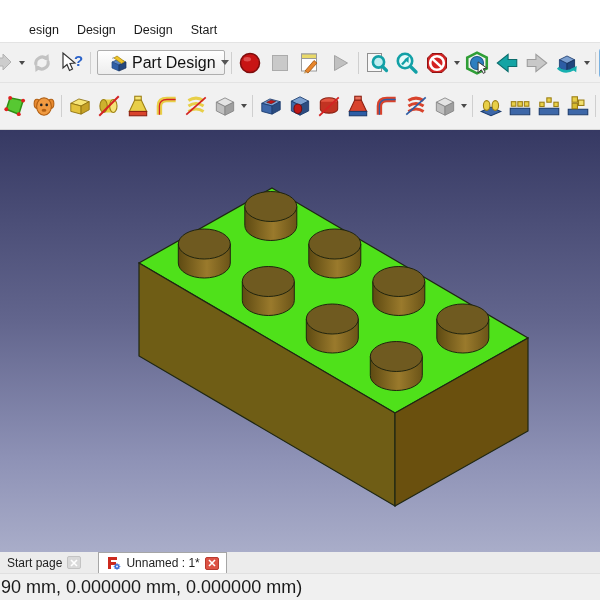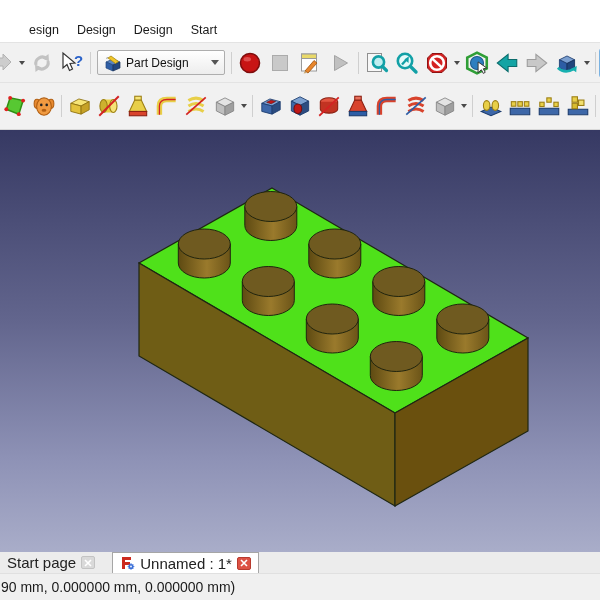--- a/index.html
+++ b/index.html
@@ -40,61 +40,61 @@
   }
   .caret {
     width:0; height:0; border-left:3.5px solid transparent;
     border-right:3.5px solid transparent; border-top:4px solid #4a4a4a;
     margin:0 2px; flex:0 0 auto;
   }
   .combo {
     width:128px; height:25px; flex:0 0 auto; margin:0 3px;
     border:1px solid #aeaeae; border-radius:2px;
     background:linear-gradient(#ffffff,#ededed);
-    display:flex; align-items:center; padding:0 5px; gap:5px;
-    font-size:12px; color:#111;
+    display:flex; align-items:center; padding:0 11px; gap:5px;
+    font-size:16px; color:#111;
   }
   .combo .chev {
     margin-left:auto; width:0; height:0;
     border-left:4px solid transparent; border-right:4px solid transparent;
     border-top:5px solid #555;
   }
   .cut-left { margin-left:-14px; }
   
   .viewport {
     height:422px; position:relative;
     background:linear-gradient(180deg,#363963 0%, #62658d 45%, #8e92b6 78%, #a9adc9 100%);
   }
   .viewport svg { position:absolute; inset:0; }
   .stud-side { stroke:#20240e; stroke-width:1; }
   .stud-top  { stroke:#20240e; stroke-width:1; }
   .face      { stroke:#1e2613; stroke-width:1.2; }
   
   .tabbar {
     height:21px; background:#ececec; display:flex; align-items:stretch;
-    font-size:15px; color:#222;
+    font-size:12px; color:#222;
   }
   .tab {
     display:flex; align-items:center; gap:5px; padding:0 7px; cursor:default;
   }
   .tab.inactive { background:transparent; }
   .tab.active {
     background:#ffffff; border:1px solid #a6a6a6; border-bottom:none;
     margin-left:10px;
   }
   .tab-close {
     width:14px; height:13px; border-radius:2px; display:flex;
     align-items:center; justify-content:center;
   }
   .tab-close.gray { background:#d9d9d9; border:1px solid #c3c3c3; }
   .tab-close.red  { background:#dd5244; border:1px solid #b83a2e; }
   
   .statusbar {
     height:27px; background:#f0f0f0; border-top:1px solid #e0e0e0;
-    display:flex; align-items:center; font-size:14px; color:#1a1a1a;
+    display:flex; align-items:center; font-size:18px; color:#1a1a1a;
     padding-left:1px;
   }
   .ico { flex:0 0 auto; }
 </style>
 </head>
 <body>
 
 <div class="titlebar"></div>
 
 <div class="menubar">

